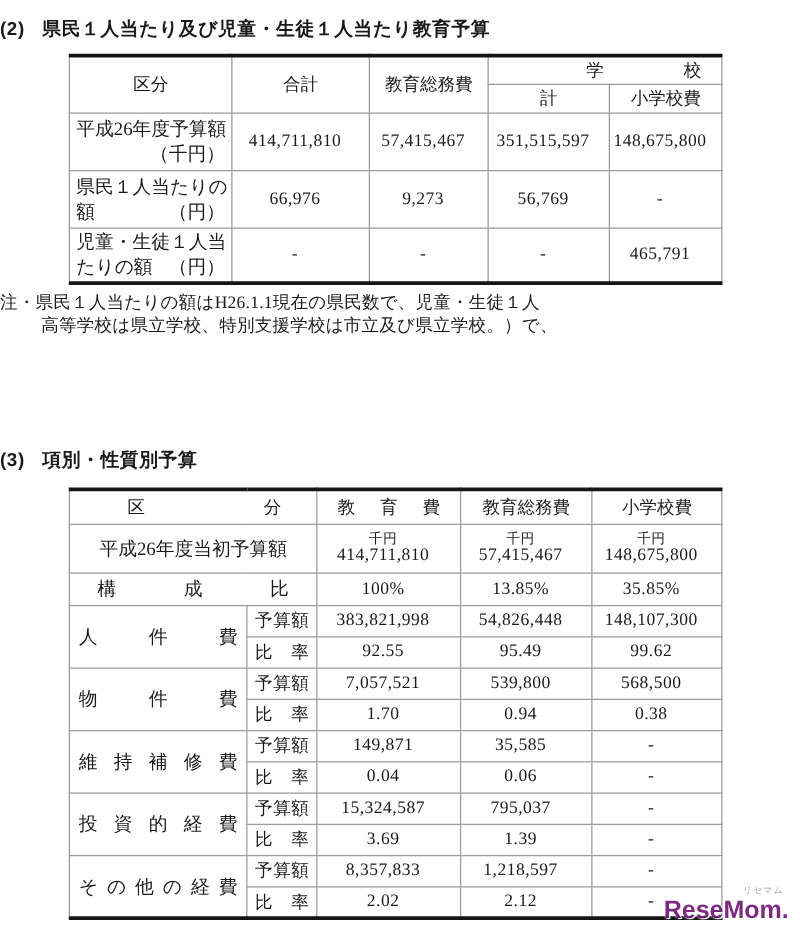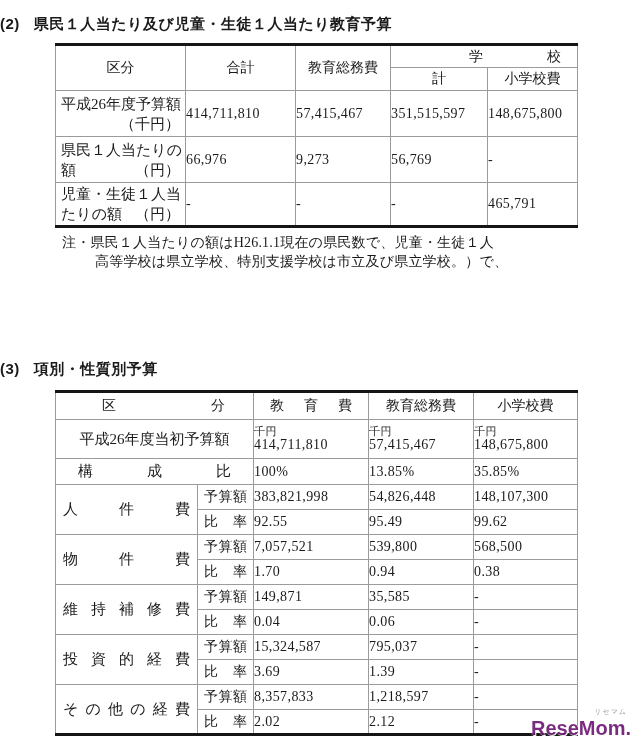--- a/index.html
+++ b/index.html
@@ -24,37 +24,37 @@
     border-top: 3px solid #151515;
     border-bottom: 3px solid #151515;
     border-left: 1px solid #9b9b9b;
     border-right: 1px solid #9b9b9b;
     font-size: 14px;
   }
   #table2 { margin-top: 9px; width: 522px; border-radius: 18px; }
   #table3 { margin-top: 11px; width: 522px; }
   .doc td { border: 1px solid #9b9b9b; vertical-align: middle; }
   .doc .hd { text-align: center; font-size: 14px; }
-  .num { text-align: left; padding-right: 9px; letter-spacing: 0.4px; }
+  .num { text-align: center; padding-right: 9px; letter-spacing: 0.4px; }
   .c-label { padding-left: 5px; font-size: 15px; line-height: 20px; }
   .lbl-line2 { display: flex; justify-content: space-between; padding-right: 5px; }
   .unit { font-size: 11px; line-height: 12px; }
   .spread-box { display: flex; justify-content: space-between; }
   .pad7  { padding-left: 7px;  padding-right: 7px; }
   .pad16 { padding-left: 16px; padding-right: 16px; }
   .pad22 { padding-left: 22px; padding-right: 22px; }
   .pad40 { padding-left: 46px; padding-right: 28px; }
   .padgk { padding-left: 78px; padding-right: 16px; }
   .pad5  { padding-left: 6px;  padding-right: 6px; }
   .cat-name { font-size: 15px; }
   .tr-h23 { height: 23px; } .tr-h46 { height: 46px; margin-left: 24px; } .tr-h44 { height: 44px; }
   .tr-h28 { height: 28px; } .tr-h39 { height: 39px; } .tr-h26 { height: 26px; }
   .tr-h25 { height: 25px; }
   .note {
-    margin-left: 62px; margin-top: 5px;
+    margin-top: 5px;
     font-size: 14px; line-height: 19px; letter-spacing: 0.2px;
   }
   .note .line2 { margin-left: 33px; }
   .watermark { position: absolute; right: 9px; bottom: 7px; z-index: 5; opacity: 0.92; }
   .wm-text {
     font-family: "Liberation Sans", "DejaVu Sans", sans-serif;
     font-weight: bold; font-size: 20px; line-height: 30px;
     color: #701a75;
     text-shadow: 0 0 2px #ffffff, 1px 1px 0 #ffffff;
   }

